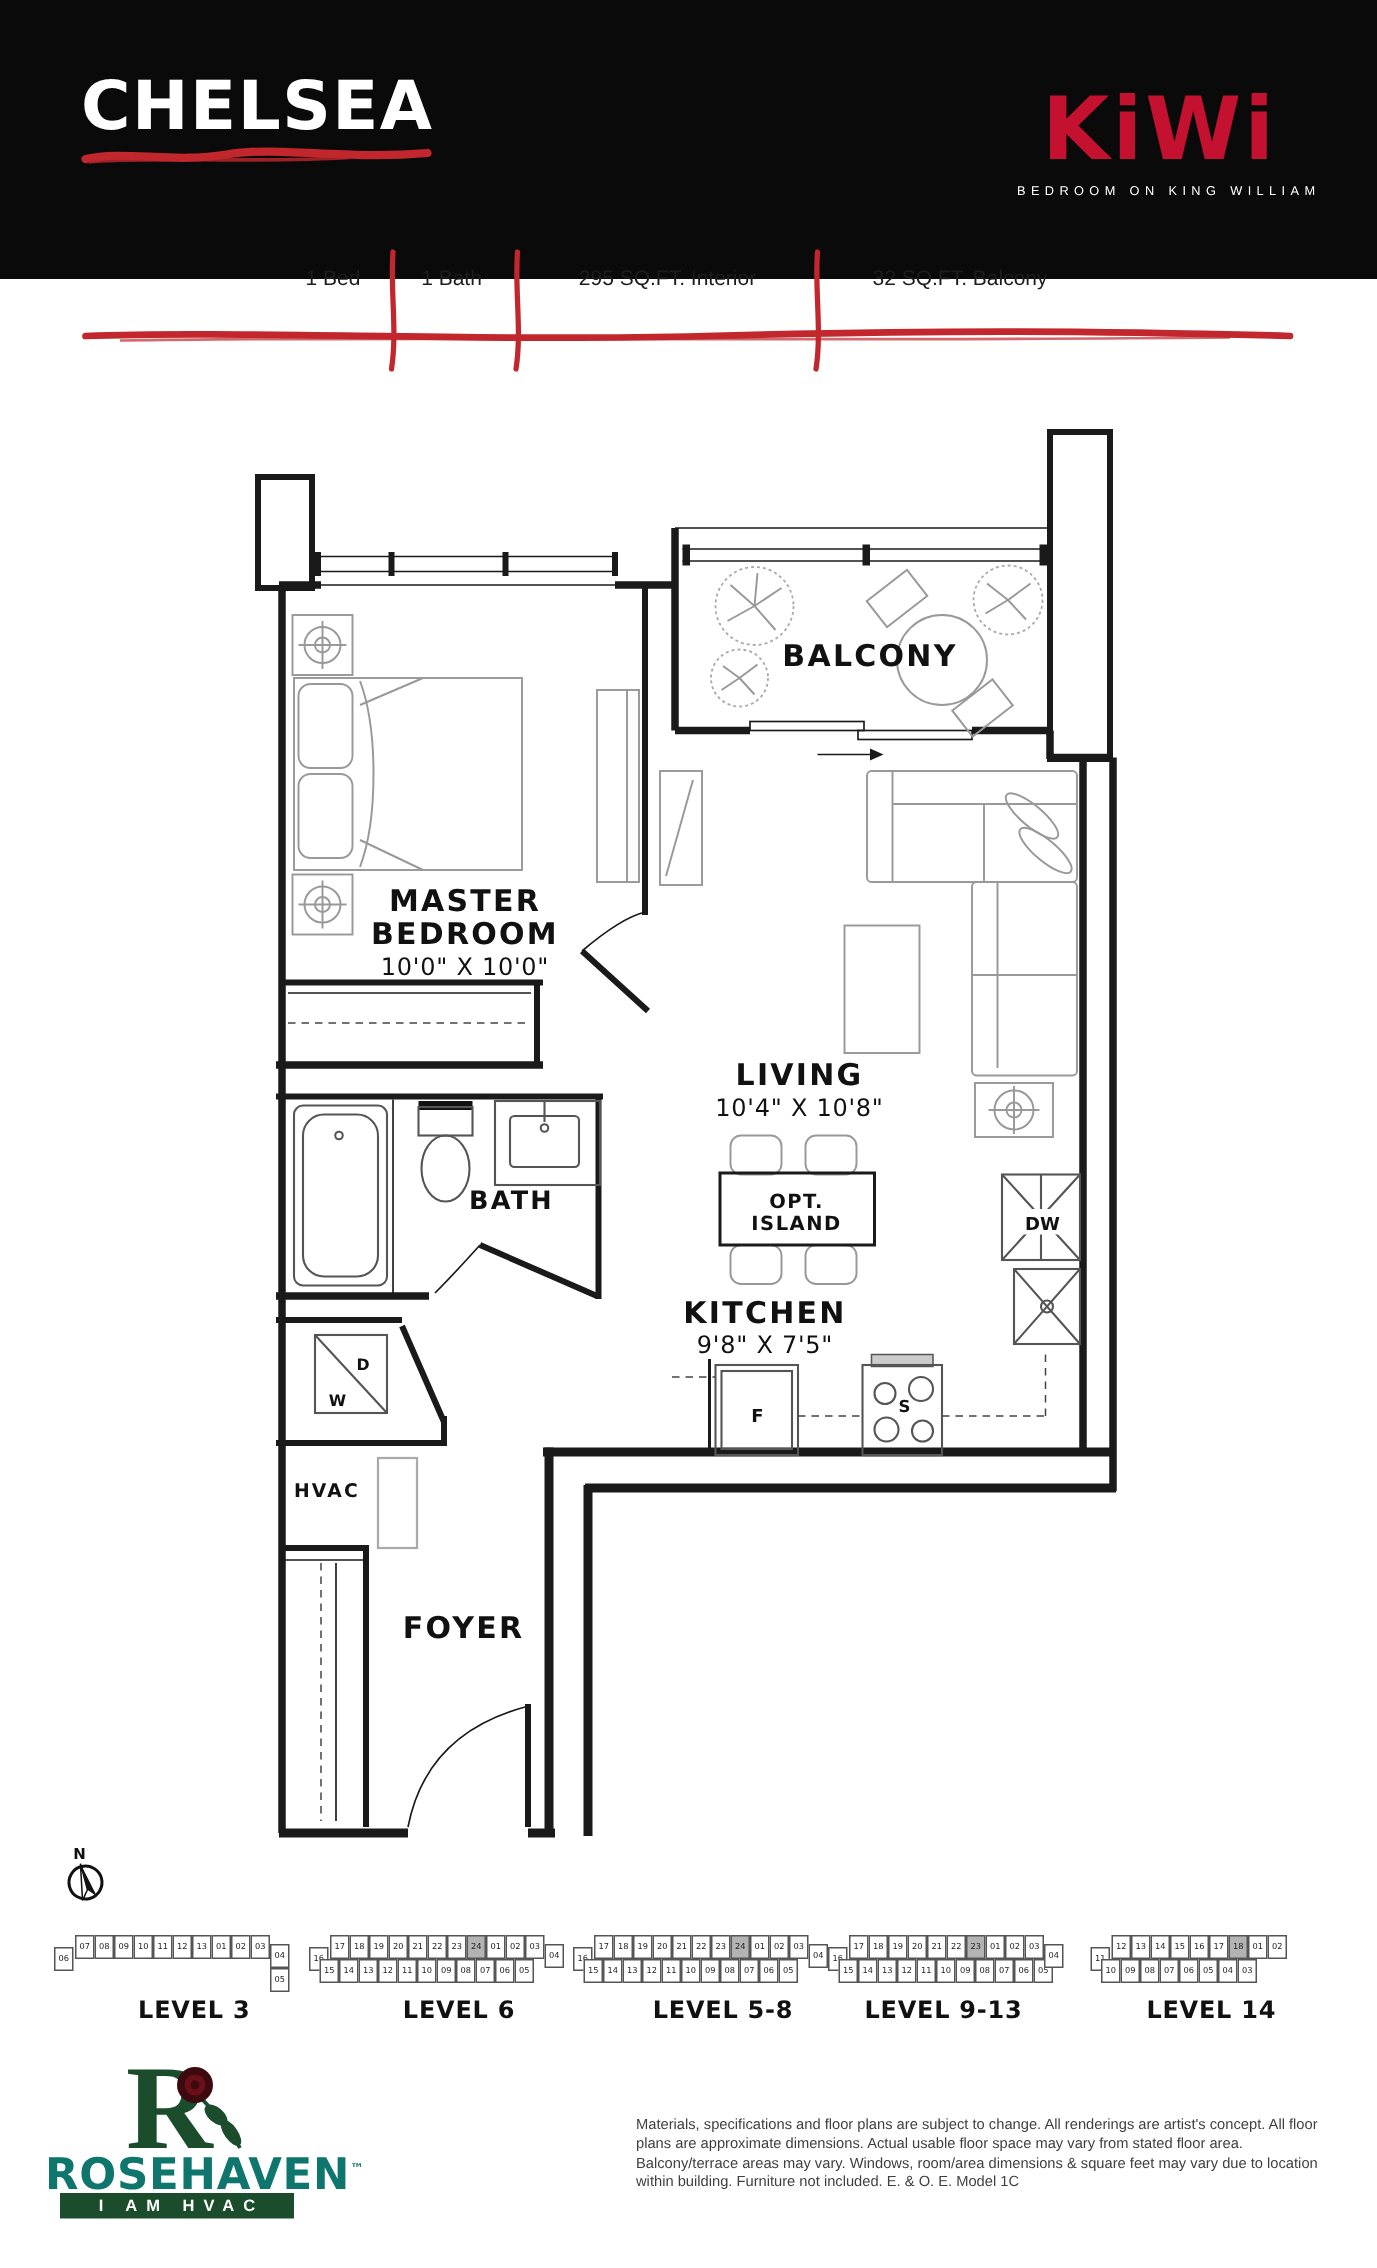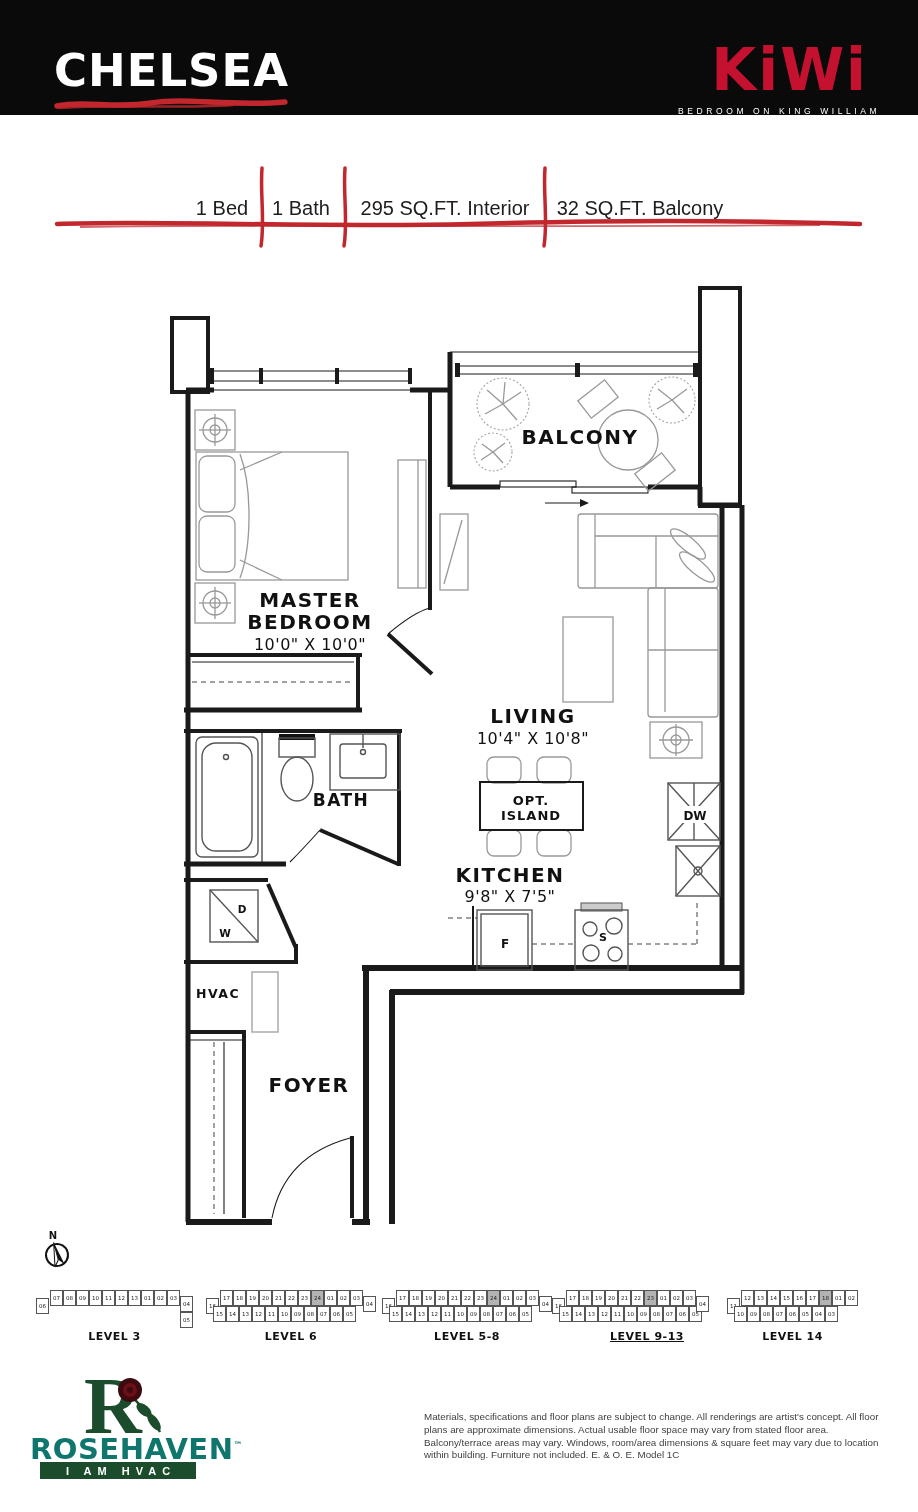--- a/index.html
+++ b/index.html
@@ -1,28 +1,28 @@
 <!DOCTYPE html>
 <html><head>
 <meta charset="utf-8">
 <style>
   html,body{margin:0;padding:0;background:#e8e8e8;}
   *{box-sizing:border-box;}
   #page{position:relative;width:918px;height:1512px;background:#fff;margin:0 auto;
         font-family:"Liberation Sans",sans-serif;overflow:hidden;}
   
-  .header{position:absolute;left:0;top:0;width:918px;height:115px;background:#0a0a0a;}
+  .header{position:absolute;left:0;top:0;width:918px;height:186px;background:#0a0a0a;}
   .plan-title{position:absolute;left:54px;top:44px;color:#fff;font-size:45px;font-weight:bold;
               letter-spacing:1px;font-family:"DejaVu Sans",sans-serif;}
-  .brand{position:absolute;right:50px;top:40px;width:190px;text-align:right;}
+  .brand{position:absolute;right:50px;top:56px;width:190px;text-align:center;}
   .brand-word{color:#C3112F;font-size:58px;font-weight:bold;letter-spacing:2px;line-height:60px;
               font-family:"DejaVu Sans",sans-serif;}
   .brand-tag{color:#fff;font-size:8.5px;letter-spacing:3.6px;margin-top:6px;white-space:nowrap;}
   
-  .spec{position:absolute;top:197px;transform:translateX(-50%);font-size:20px;color:#1d1d1d;white-space:nowrap;}
+  .spec{position:absolute;top:177px;transform:translateX(-50%);font-size:14px;color:#1d1d1d;white-space:nowrap;}
   
   svg text{font-family:"DejaVu Sans",sans-serif;fill:#111;}
   .rm{font-weight:bold;letter-spacing:1.5px;font-size:20px;text-anchor:middle;}
   .rm-s{font-weight:bold;letter-spacing:1px;font-size:13px;text-anchor:middle;}
   .dims{font-size:16px;letter-spacing:.5px;text-anchor:middle;}
   .app{font-weight:bold;font-size:12px;text-anchor:middle;}
   .w1{stroke:#1a1a1a;stroke-width:1.1;fill:none;}
   .w2{stroke:#1a1a1a;stroke-width:2;fill:none;}
   .w4{stroke:#1a1a1a;stroke-width:4;fill:none;}
   .w5{stroke:#1a1a1a;stroke-width:5;fill:none;}
@@ -31,22 +31,22 @@
   .dash{stroke:#444;stroke-width:1;fill:none;stroke-dasharray:5 4;}
   .furn{stroke:#999;stroke-width:1.3;fill:none;}
   .fixt{stroke:#555;stroke-width:1.4;fill:none;}
   .tree{stroke:#aaa;stroke-width:1.2;fill:none;stroke-dasharray:2 2;}
   
   .keyplan{position:absolute;}
   .kp-cell{position:absolute;width:13px;height:16px;border:1px solid #555;
            font:5.5px "DejaVu Sans",sans-serif;display:flex;align-items:center;justify-content:center;
            color:#222;background:#fff;}
   .kp-cell.hl{background:#b3b3b3;}
-  .kp-label{position:absolute;font-weight:bold;font-size:11px;letter-spacing:.5px;color:#111;
-            white-space:nowrap;transform:translateX(-50%);font-family:"DejaVu Sans",sans-serif;}
+  .kp-label{position:absolute;font-weight:bold;font-size:16px;letter-spacing:.5px;color:#111;
+            white-space:nowrap;transform:translateX(-50%);font-family:"DejaVu Sans",sans-serif;margin-left:15px;}
   
   .rh-monogram{position:absolute;left:84px;top:1366px;font-family:"Liberation Serif",serif;
                font-weight:bold;font-size:80px;color:#1b4c2b;line-height:80px;}
   .rh-name{position:absolute;left:30px;top:1432px;font-size:29px;font-weight:bold;color:#0f766e;
            letter-spacing:.5px;font-family:"DejaVu Sans",sans-serif;white-space:nowrap;}
   .rh-tm{font-size:9px;vertical-align:super;}
   .rh-bar{position:absolute;left:40px;top:1462px;width:156px;height:17px;background:#1b4c2b;
           display:flex;align-items:center;justify-content:center;}
   .rh-tag{color:#fff;font-size:11px;font-weight:bold;letter-spacing:6px;text-indent:6px;}
   .disclaimer{position:absolute;left:424px;top:1411px;width:462px;font-size:9.8px;line-height:12.8px;color:#3f3f3f;}
@@ -419,21 +419,21 @@
         <div class="kp-cell" style="left: 33px; top: 18px;">13</div>
         <div class="kp-cell" style="left: 46px; top: 18px;">12</div>
         <div class="kp-cell" style="left: 59px; top: 18px;">11</div>
         <div class="kp-cell" style="left: 72px; top: 18px;">10</div>
         <div class="kp-cell" style="left: 85px; top: 18px;">09</div>
         <div class="kp-cell" style="left: 98px; top: 18px;">08</div>
         <div class="kp-cell" style="left: 111px; top: 18px;">07</div>
         <div class="kp-cell" style="left: 124px; top: 18px;">06</div>
         <div class="kp-cell" style="left: 137px; top: 18px;">05</div>
         <div class="kp-cell" style="left: 144px; top: 8px;">04</div>
-        <div class="kp-label" style="left: 95px; top: 42px; text-decoration: underline;">LEVEL 9-13</div>
+        <div class="kp-label" style="left: 62px; top: 42px;">LEVEL 9-13</div>
       </div>
       <div class="keyplan" style="left: 727px; top: 1288px;">
         <div class="kp-cell" style="left: 0px; top: 10px;">11</div>
         <div class="kp-cell" style="left: 14px; top: 2px;">12</div>
         <div class="kp-cell" style="left: 27px; top: 2px;">13</div>
         <div class="kp-cell" style="left: 40px; top: 2px;">14</div>
         <div class="kp-cell" style="left: 53px; top: 2px;">15</div>
         <div class="kp-cell" style="left: 66px; top: 2px;">16</div>
         <div class="kp-cell" style="left: 79px; top: 2px;">17</div>
         <div class="kp-cell hl" style="left: 92px; top: 2px;">18</div>

